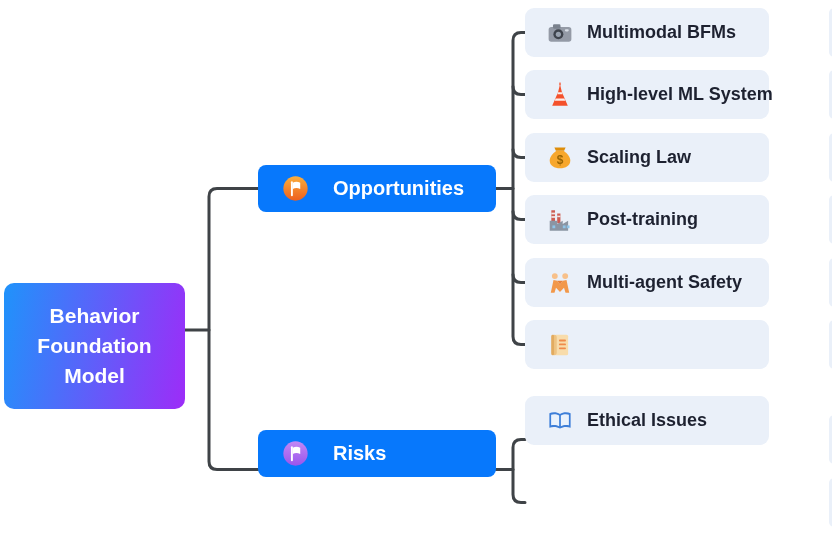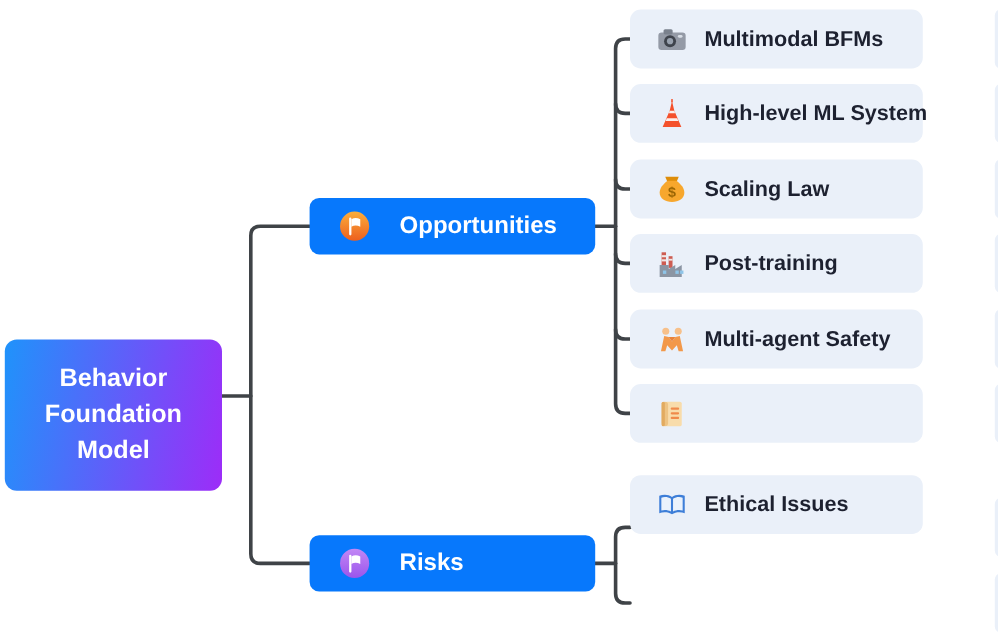--- a/index.html
+++ b/index.html
@@ -77,21 +77,21 @@
         </linearGradient>
           </defs>
         <circle cx="12" cy="12" r="10.8" fill="url(#og)"></circle>
         <path d="M8.8 6.4 v11.6" stroke="#ffffff" stroke-width="1.7" stroke-linecap="round" fill="none"></path>
         <path d="M9.6 6.8 c2.1-1.2 4.3-1.2 6.6 0 v5.6 c-2.3-1.2-4.5-1.2-6.6 0 Z" fill="#ffffff"></path>
       </svg>
     </span>
     <span>Opportunities</span>
   </div>
 
-  <div class="branch-node" style="top:446px">
+  <div class="branch-node" style="top:430px">
     <span class="badge">
       <svg viewBox="0 0 24 24">
         <defs>
             <linearGradient id="pg" x1="0" y1="0" x2="0" y2="1">
           <stop offset="0" stop-color="#c287f5"></stop>
               <stop offset="1" stop-color="#9a55ec"></stop>
         </linearGradient>
           </defs>
         <circle cx="12" cy="12" r="10.8" fill="url(#pg)"></circle>
         <path d="M8.8 6.4 v11.6" stroke="#ffffff" stroke-width="1.7" stroke-linecap="round" fill="none"></path>

